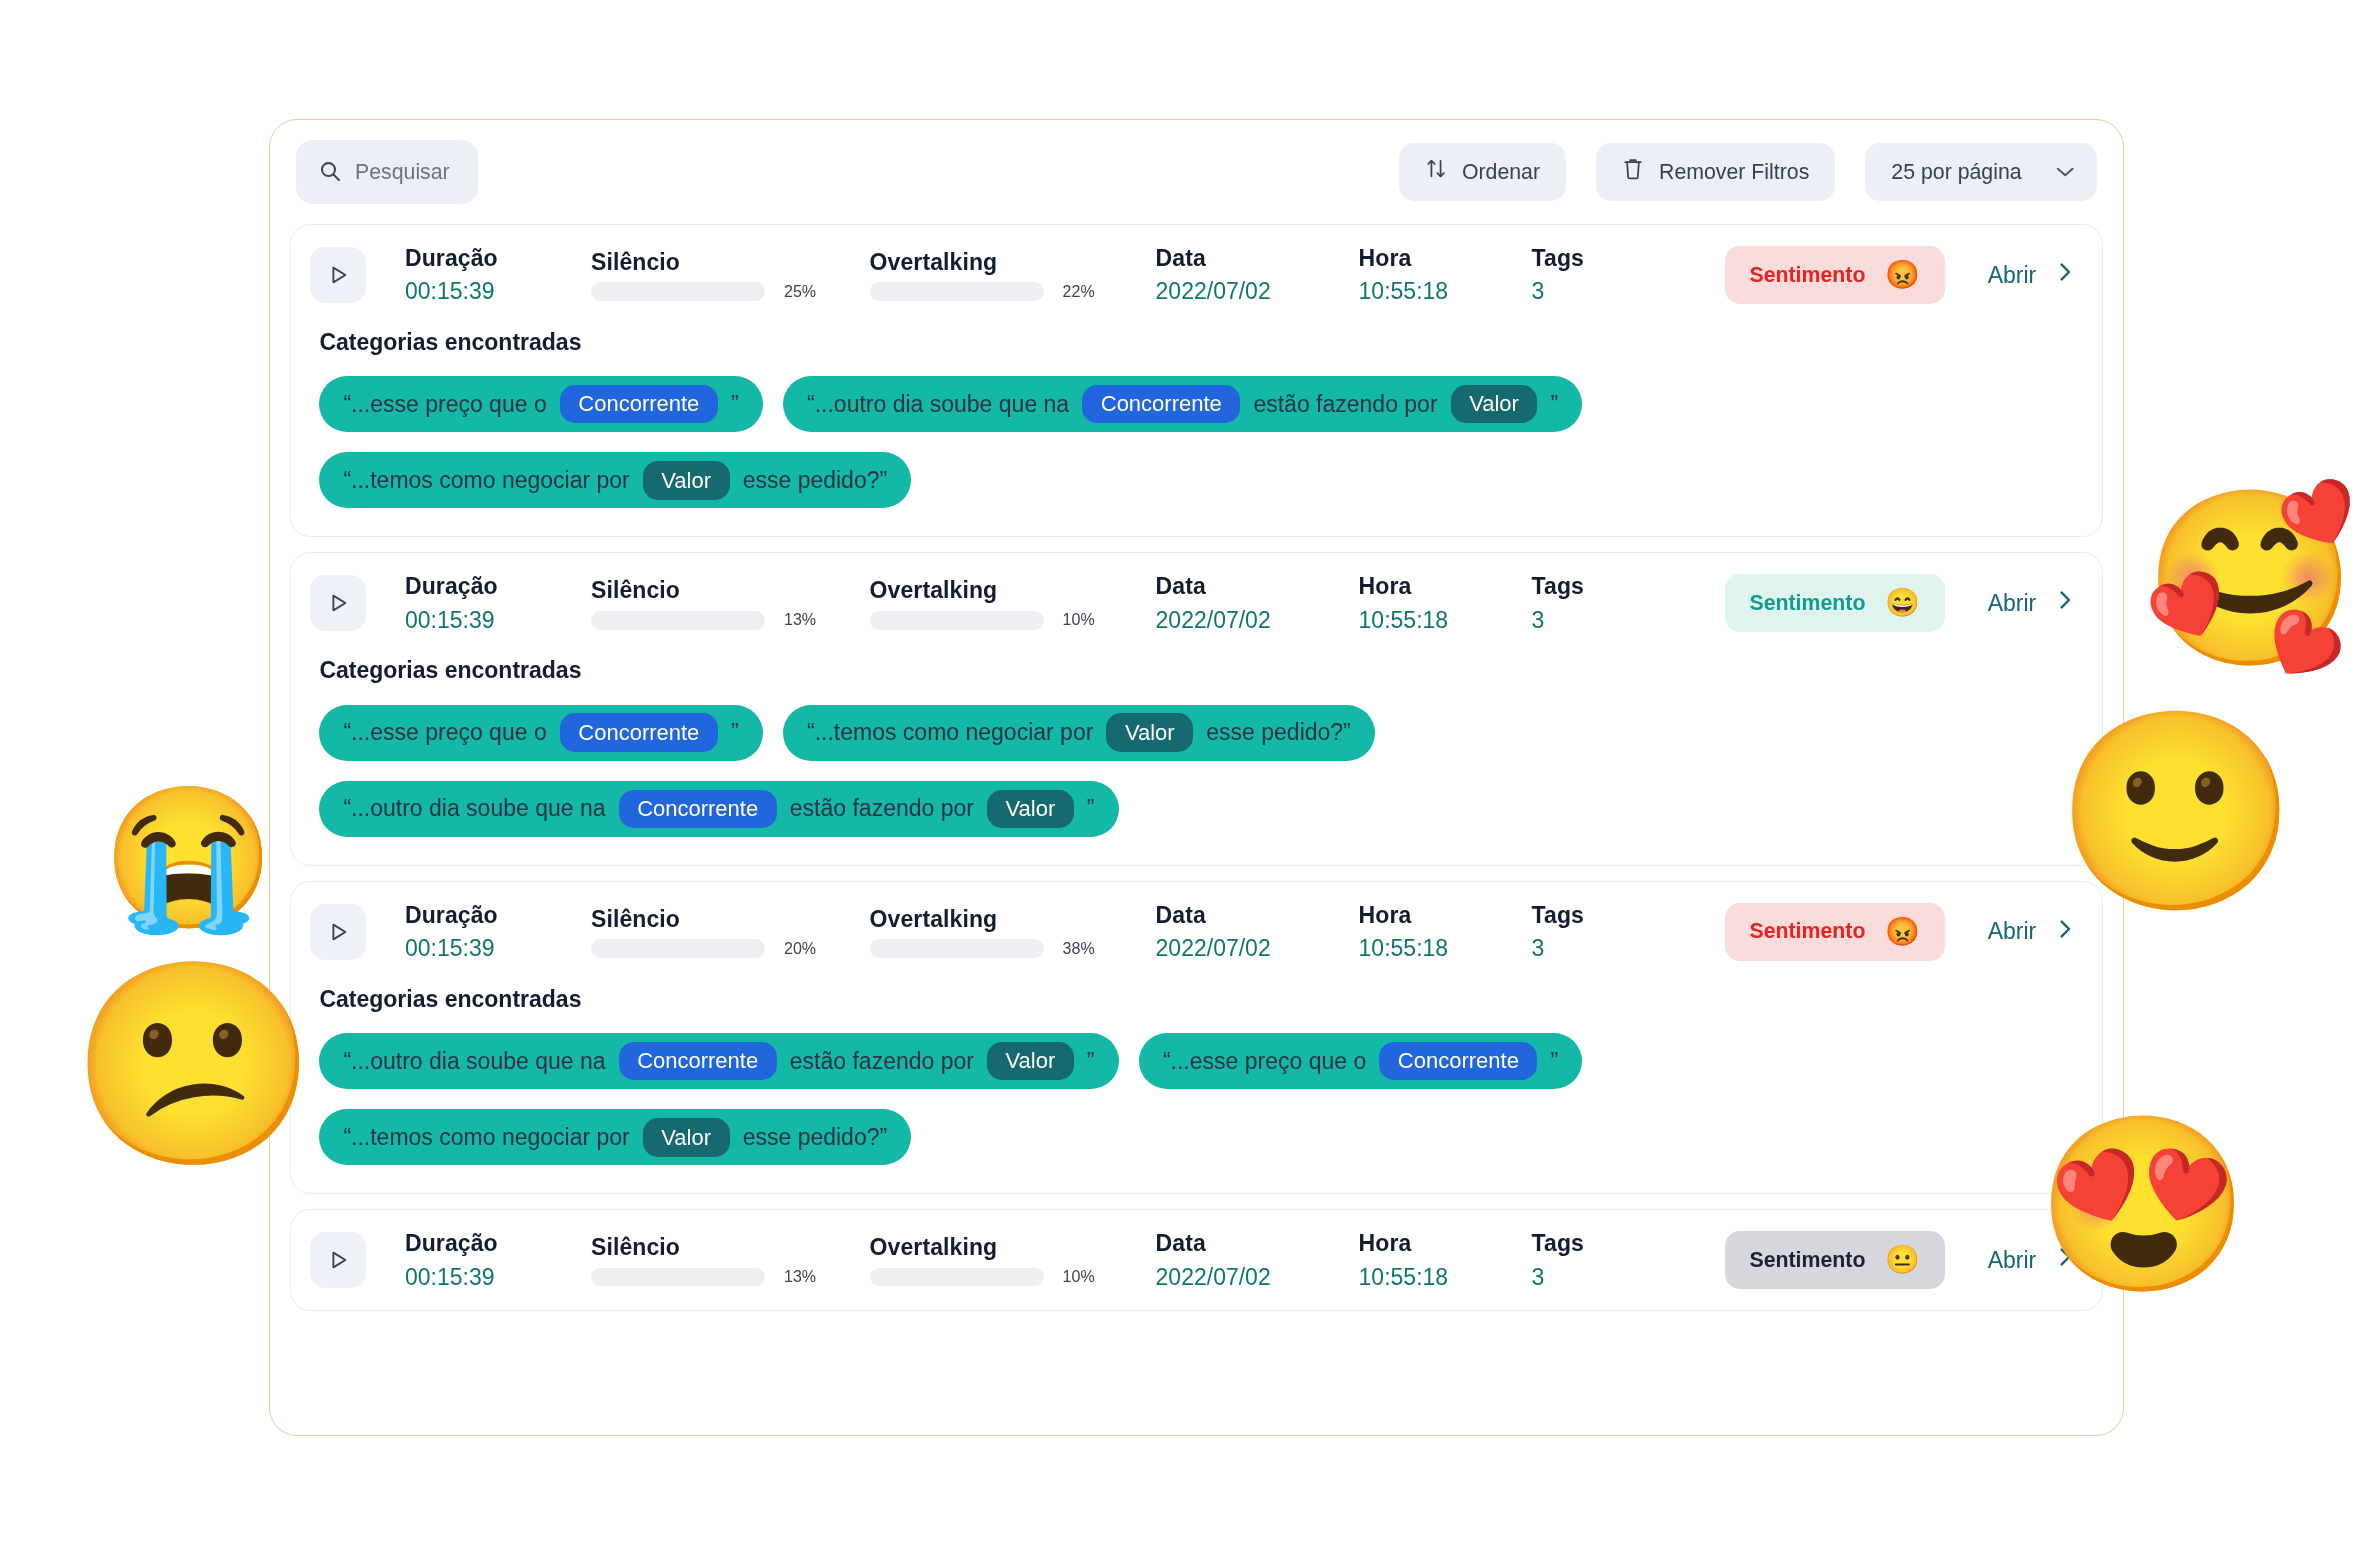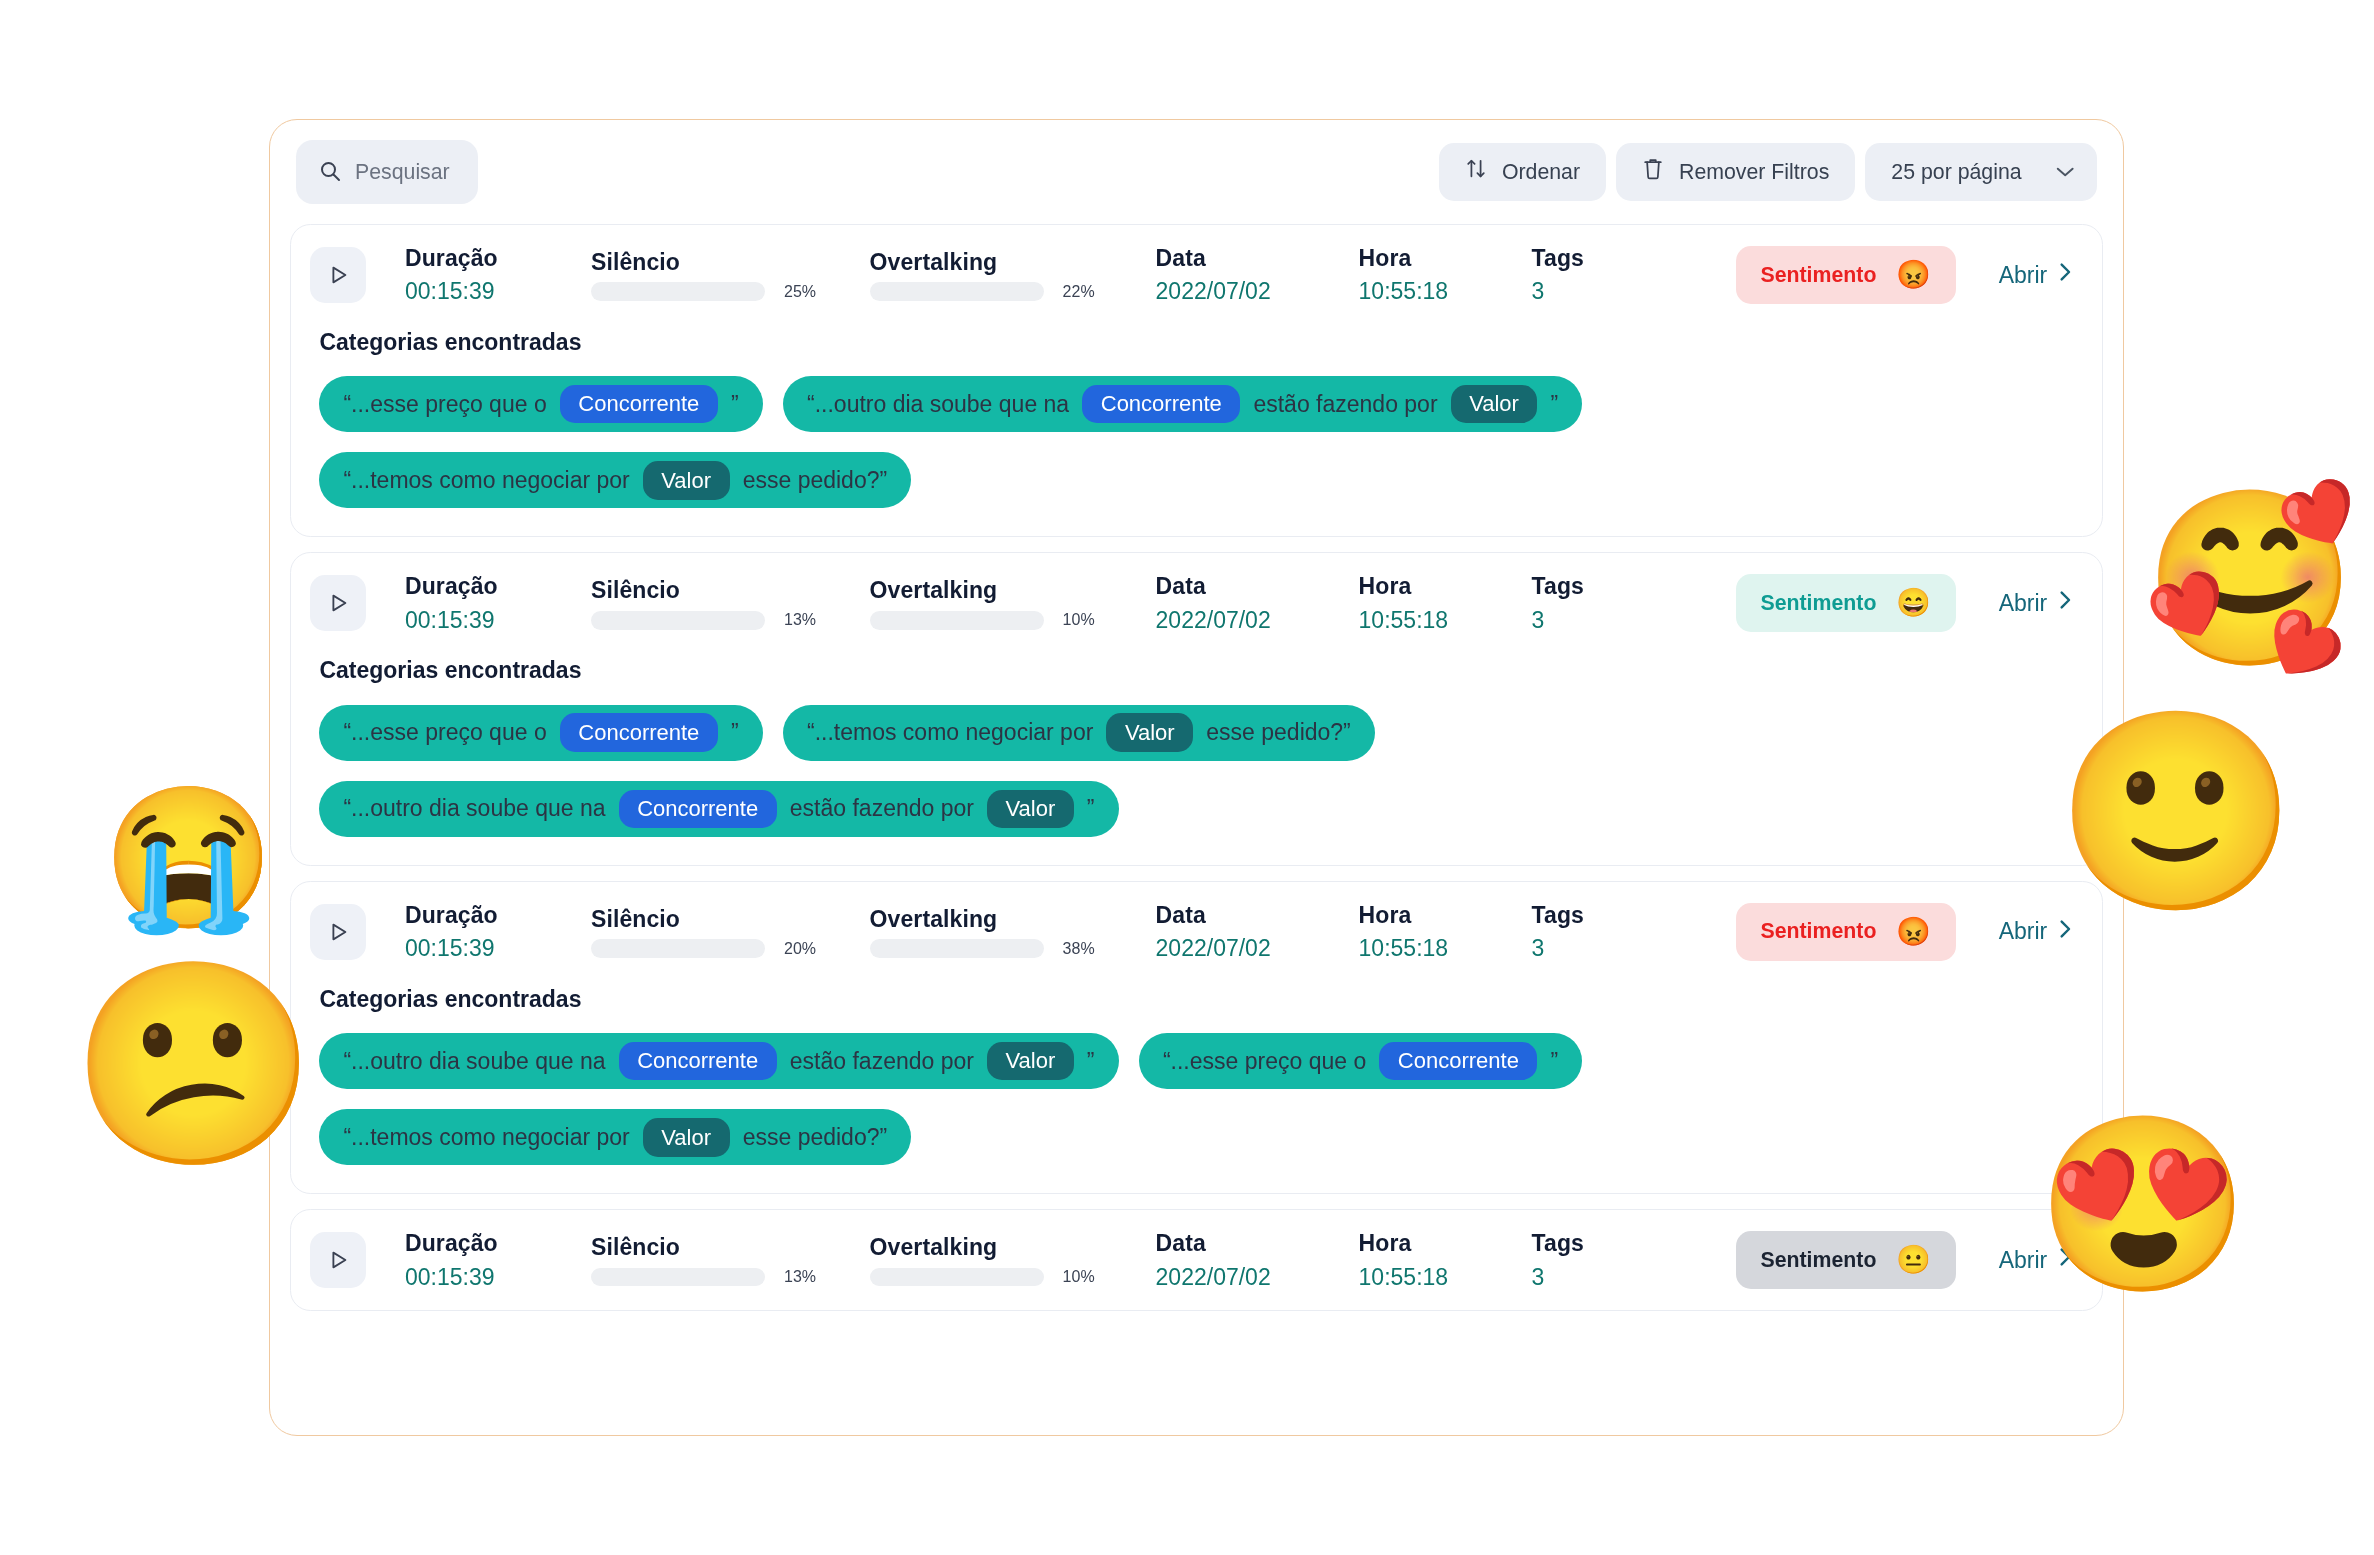--- a/index.html
+++ b/index.html
@@ -31,21 +31,21 @@
   }
   .search-box {
     display: flex; align-items: center; gap: 13px;
     background: #eceff5;
     border-radius: 16.7px;
     height: 64px;
     padding: 0 28px 0 22px;
     min-width: 158px;
   }
   .search-box .ph { color:#6b7280; font-size: 21.3px; }
-  .toolbar-right { margin-left: auto; display:flex; align-items:center; gap: 10px; }
+  .toolbar-right { margin-left: auto; display:flex; align-items:center; gap: 30px; }
   .tbtn {
     display:flex; align-items:center; gap: 15px;
     background:#eceff5; border-radius: 15px;
     height: 58px; padding: 0 26px;
     color:#374151; font-size: 21.3px; white-space: nowrap;
     border: none; cursor: pointer;
     font-family: "Liberation Sans", sans-serif;
   }
   .tbtn.pager { gap: 33px; padding-right: 22px; }
   .chev-dn { color:#4b5563; font-size: 17.6px; }
@@ -93,21 +93,21 @@
     margin-left: auto;
     display:flex; align-items:center; gap: 20.4px;
     border-radius: 15px;
     height: 58px; padding: 8px 24px;
     font-size: 21.3px; font-weight: 600;
     white-space: nowrap; border:none; cursor:pointer;
     font-family: "Liberation Sans", sans-serif;
   }
   .sentiment .emo { font-size: 28px; line-height: 1; }
   .open-link {
-    display:flex; align-items:center; gap: 10px;
+    display:flex; align-items:center; gap: 21px;
     margin-left: 43px; margin-right: 3.7px;
     color:#15667a; font-size: 23px; text-decoration:none; cursor:pointer;
   }
   .open-link .chev { font-size: 25px; font-weight: 700; }
 
   
   .cats { padding: 3.7px 28px 28px 28px; }
   .cats-title { font-size: 23px; font-weight: 700; color:#121c33; margin-bottom: 20.4px; }
   .chip-wrap { display:flex; flex-wrap: wrap; gap: 20.4px; }
   .chip {

